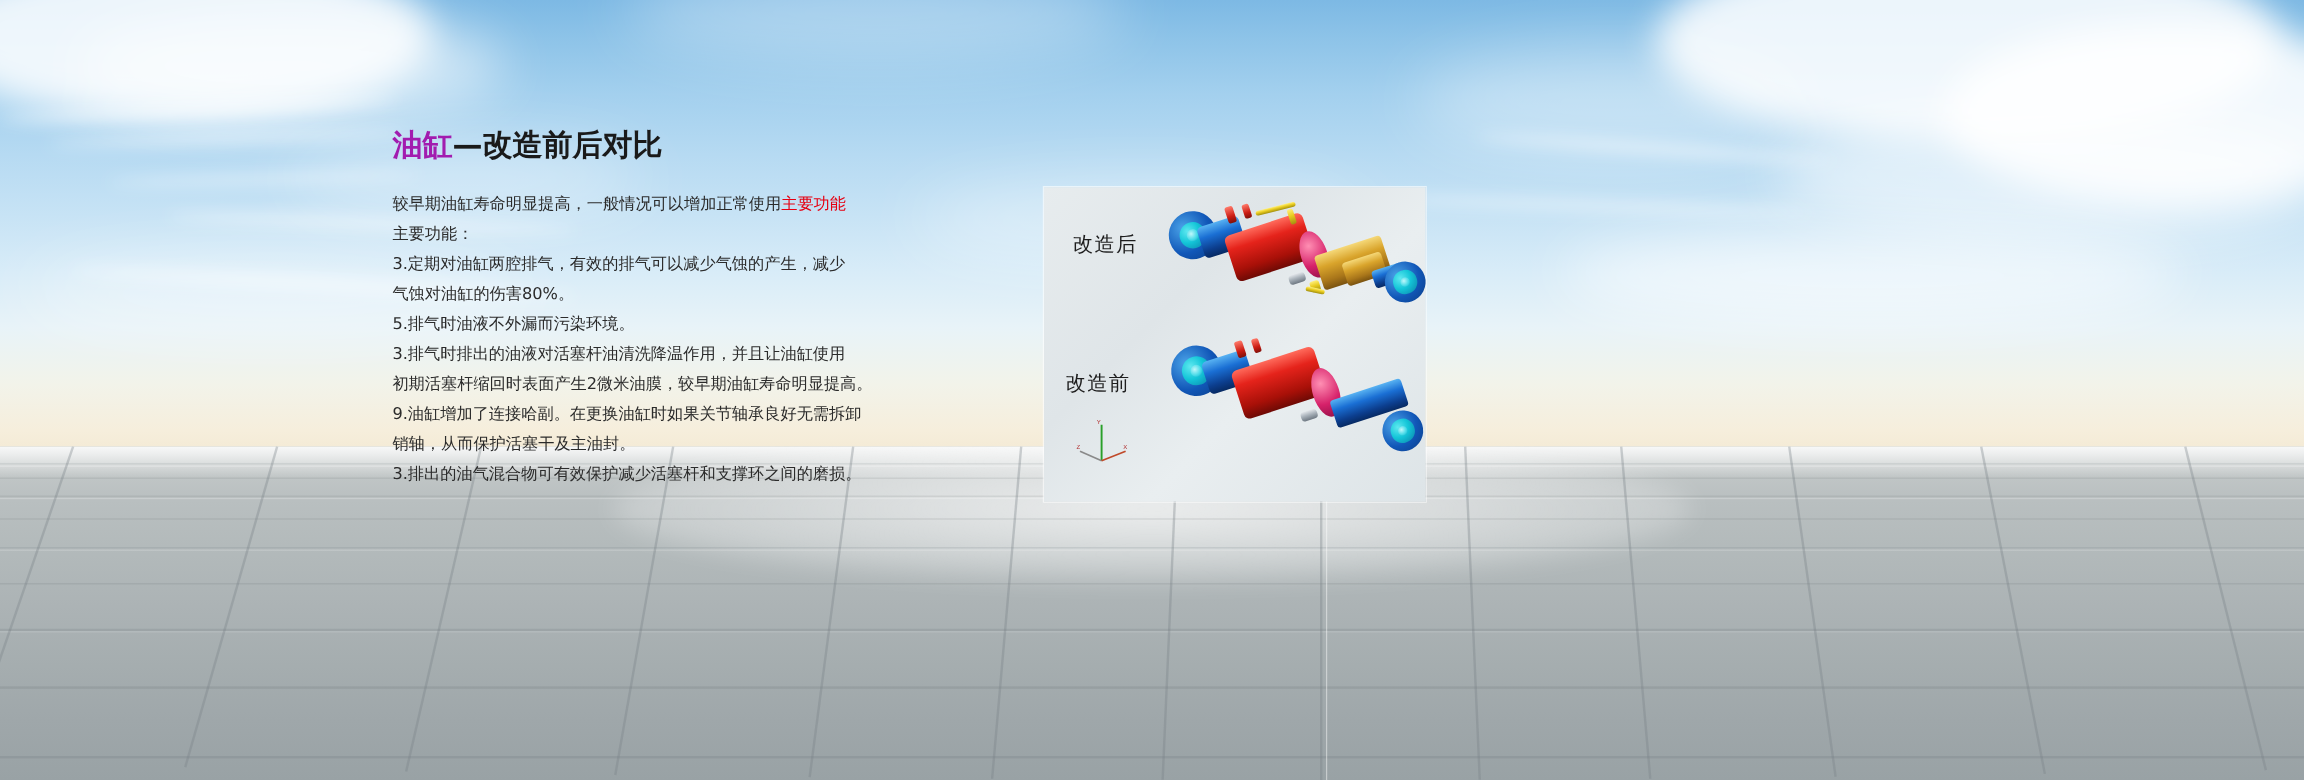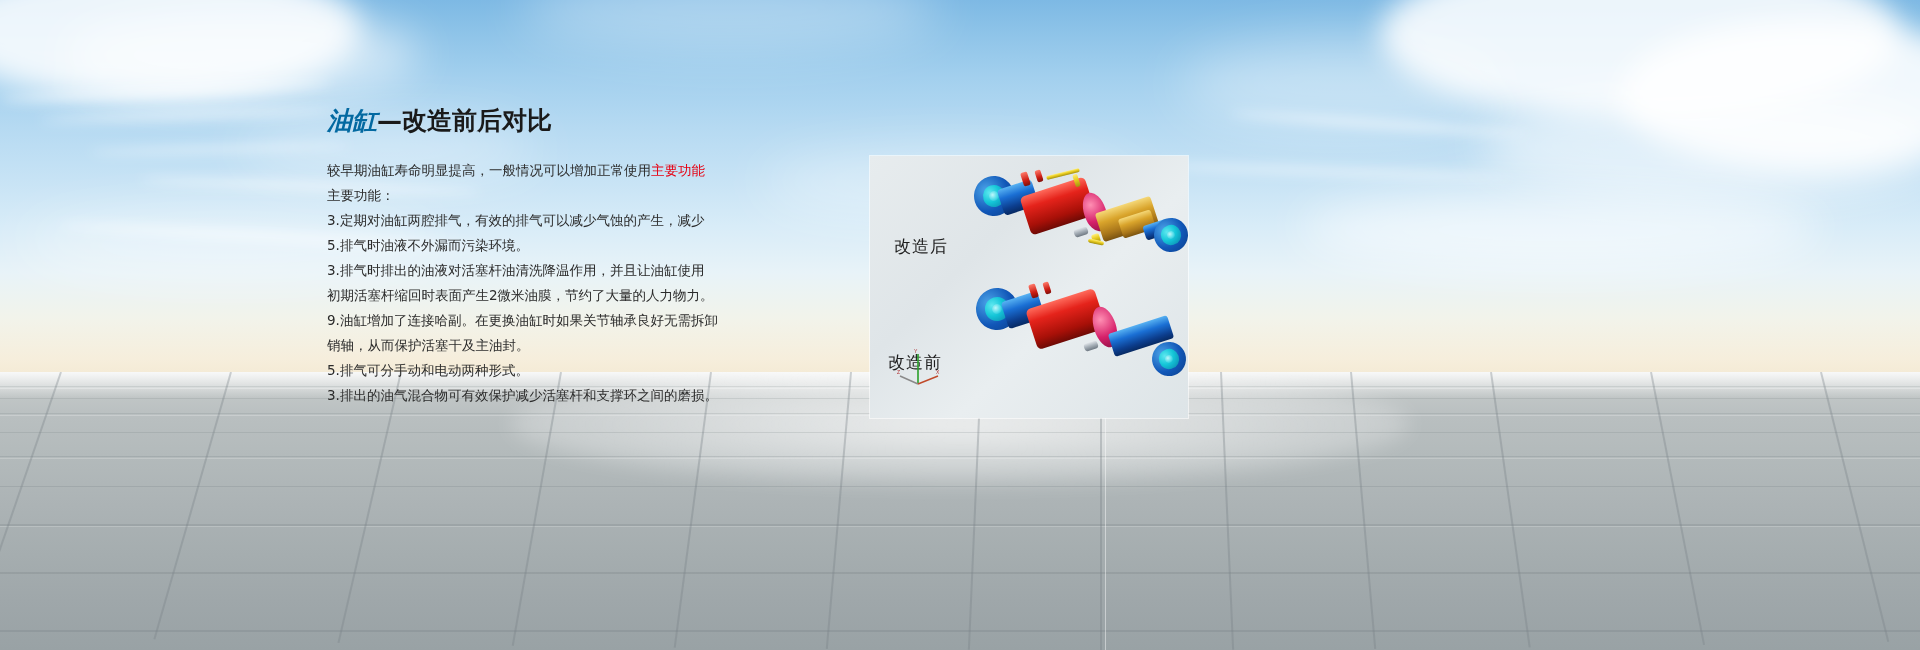--- a/index.html
+++ b/index.html
@@ -69,21 +69,21 @@
   .vline.lt { background:rgba(255,255,255,0.45); }
 
   
   .content { position:absolute; left:327px; top:104px; width:420px; }
 
   .title {
     font-family:"DejaVu Sans","Liberation Sans",sans-serif;
     font-size:25px; font-weight:bold; letter-spacing:0px;
     color:#1a1a1a; line-height:34px; white-space:nowrap;
   }
-  .title .red { color:#0369a1;font-style:italic; }
+  .title .red { color:#a21caf; }
 
   .subtitle {
     margin-top:2px;
     font-family:"Liberation Sans","DejaVu Sans",sans-serif;
     font-size:13.5px; color:#7b7b7b; letter-spacing:0.15px; white-space:nowrap;
   }
 
   .body-block { margin-top:20px; }
   .body-line {
     font-family:"DejaVu Sans","Liberation Sans",sans-serif;
@@ -93,21 +93,21 @@
 
   
   .panel {
     position:absolute; left:870px; top:156px; width:318px; height:262px;
     background:linear-gradient(135deg,#e7ecee 0%, #dfe5e8 35%, #e9eef0 60%, #dde4e7 100%);
     box-shadow:0 0 0 1px rgba(255,255,255,0.6);
   }
   .panel-label {
     position:absolute;
     font-family:"DejaVu Serif","Liberation Serif",serif;
-    font-size:17px; color:#1d1d1d; letter-spacing:1px;margin-top:43px;
+    font-size:17px; color:#1d1d1d; letter-spacing:1px;
   }
   .label-after  { left:24px; top:36px; }
   .label-before { left:18px; top:152px; }
 
   .axis-gizmo { position:absolute; left:26px; top:190px; width:46px; height:42px; }
 
   
   .cyl { position:absolute; }
   .cyl-after  { left:104px; top:14px;  width:208px; height:110px; }
   .cyl-before { left:106px; top:128px; width:206px; height:118px; }
@@ -195,26 +195,26 @@
       <span class="red">油缸</span><span>—改造前后对比</span>
     </div>
 
 
     <div class="body-block">
       <div class="body-line">
         <span>较早期油缸寿命明显提高，一般情况可以增加正常使用</span><span class="red">主要功能</span>
       </div>
       <div class="body-line">主要功能：</div>
       <div class="body-line">3.定期对油缸两腔排气，有效的排气可以减少气蚀的产生，减少</div>
+      <div class="body-line">气蚀对油缸的伤害80%。</div>
       <div class="body-line">5.排气时油液不外漏而污染环境。</div>
       <div class="body-line">3.排气时排出的油液对活塞杆油清洗降温作用，并且让油缸使用</div>
-      <div class="body-line">初期活塞杆缩回时表面产生2微米油膜，节约了大量的人力物力。</div>
+      <div class="body-line">初期活塞杆缩回时表面产生2微米油膜，较早期油缸寿命明显提高。</div>
       <div class="body-line">9.油缸增加了连接哈副。在更换油缸时如果关节轴承良好无需拆卸</div>
       <div class="body-line">销轴，从而保护活塞干及主油封。</div>
-      <div class="body-line">5.排气可分手动和电动两种形式。</div>
       <div class="body-line">3.排出的油气混合物可有效保护减少活塞杆和支撑环之间的磨损。</div>
     </div>
   </div>
 
   <div class="panel">
 
     <div class="panel-label label-after">改造后</div>
     <div class="panel-label label-before">改造前</div>
 
     <svg class="axis-gizmo" viewBox="0 0 46 42">

